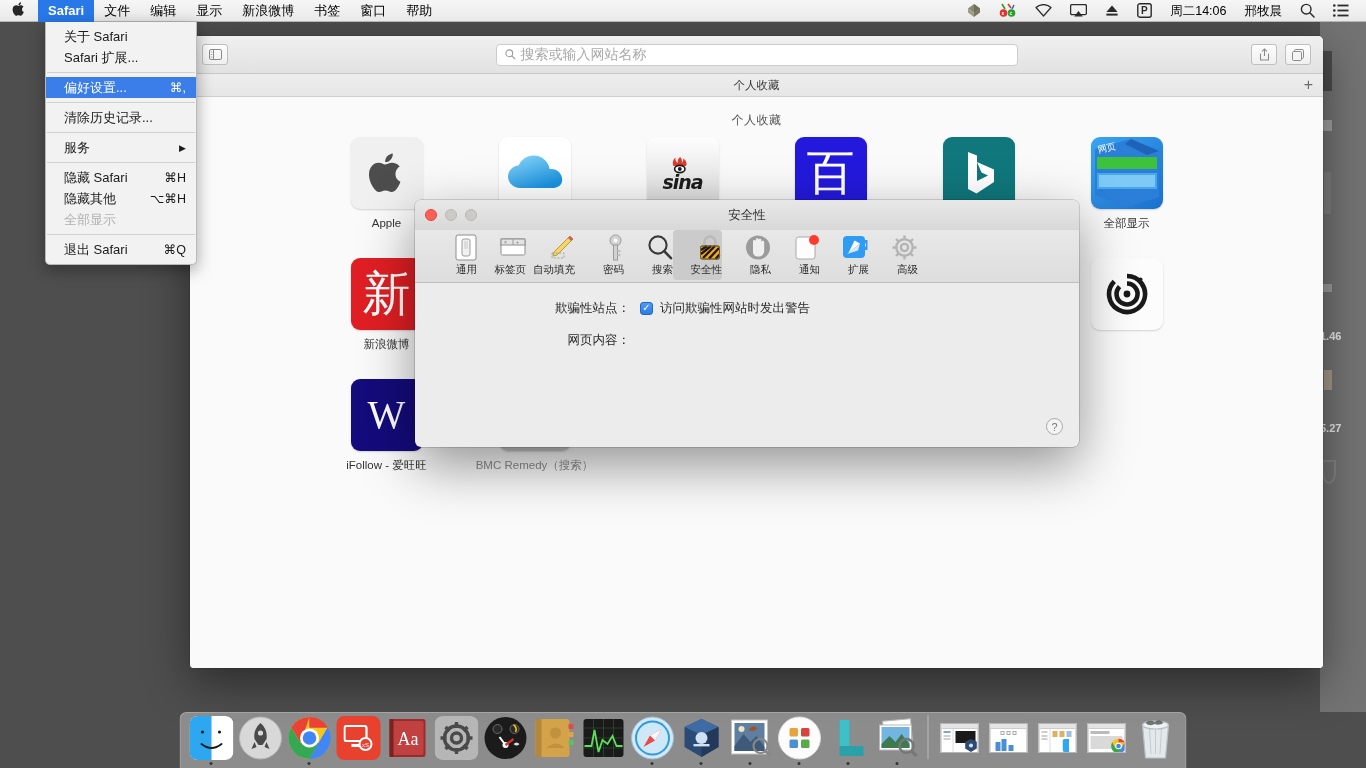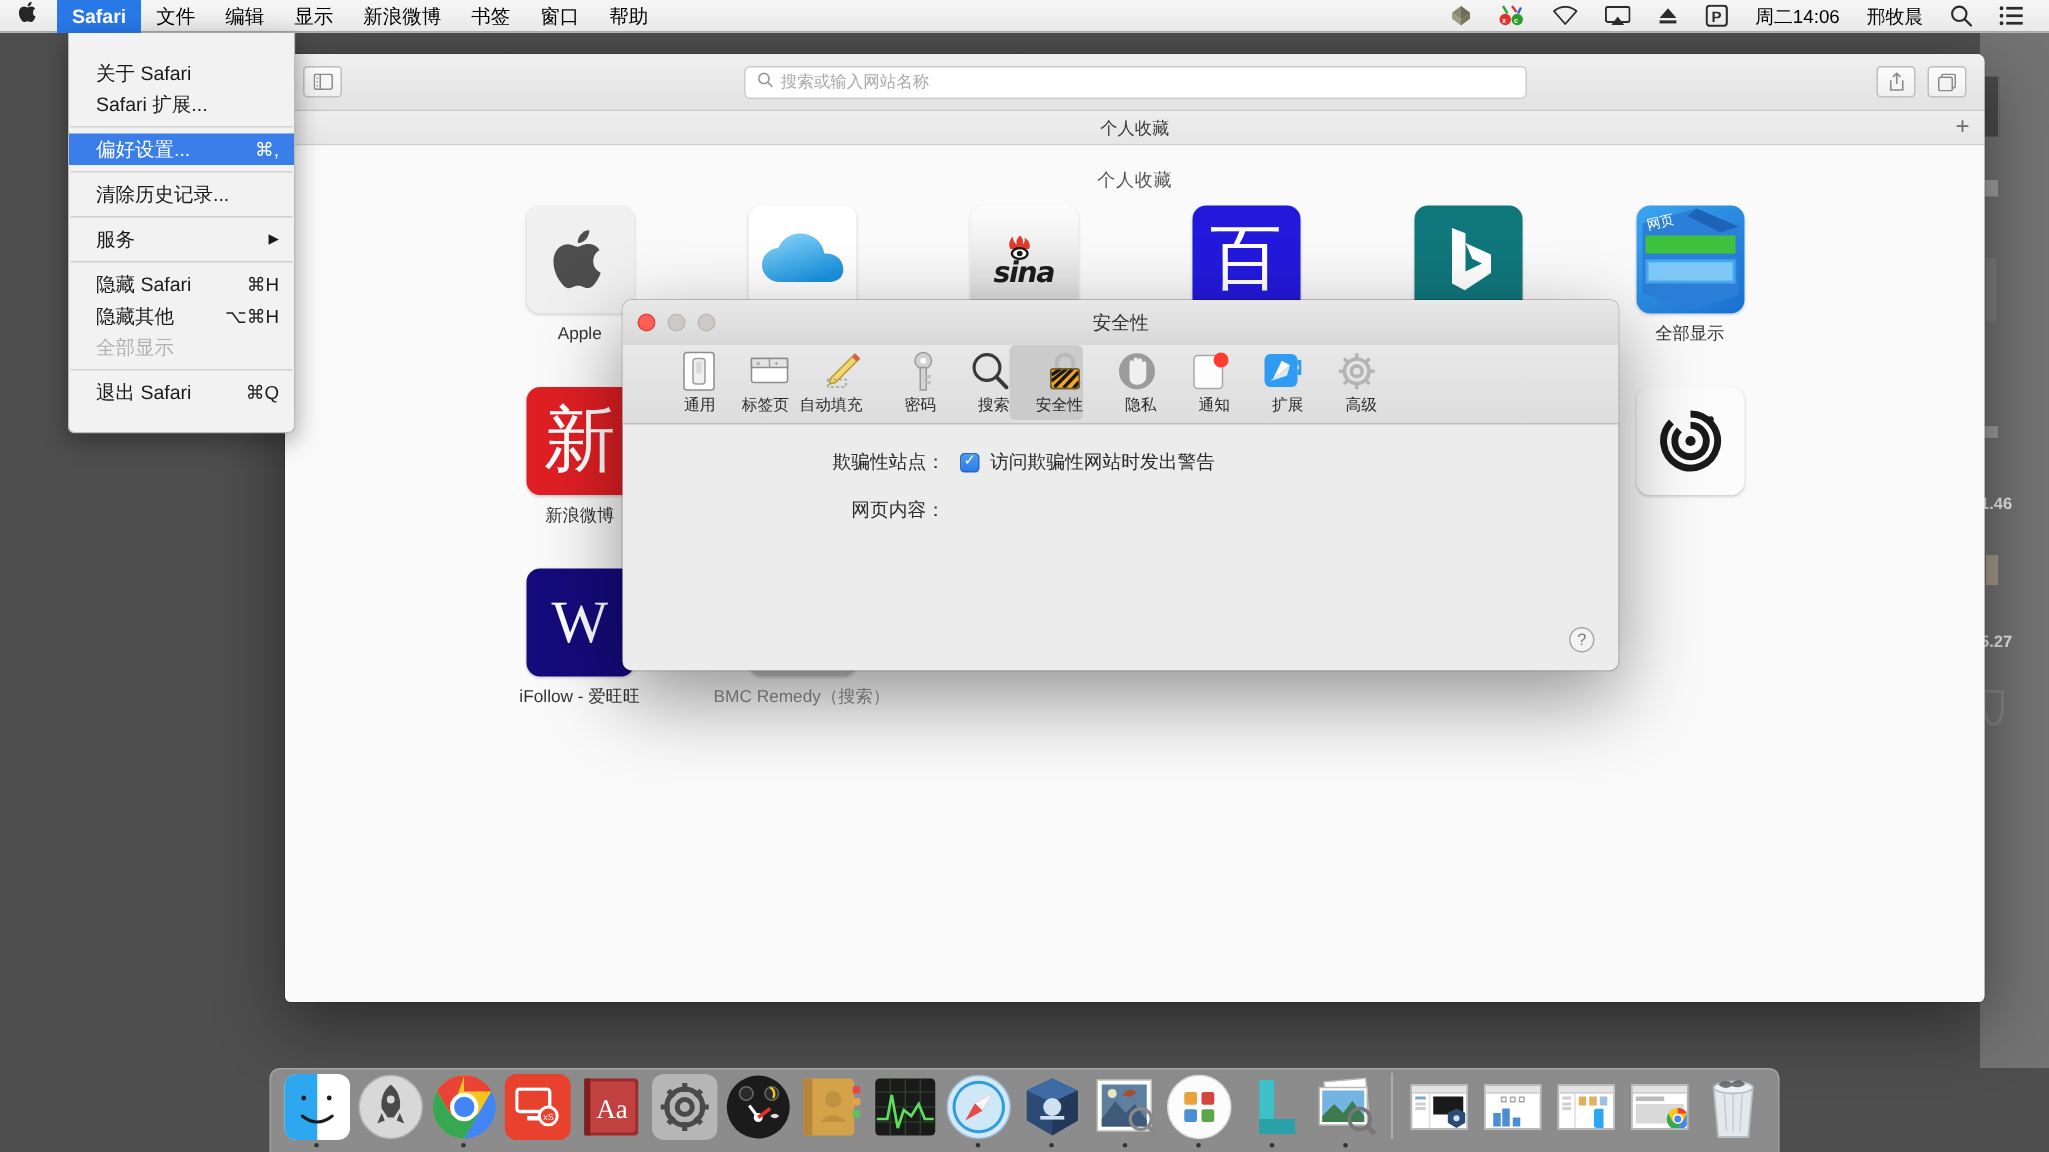--- a/index.html
+++ b/index.html
@@ -36,21 +36,21 @@
   .mb-item.bold { font-weight: bold; }
   .mb-right { margin-left: auto; display: flex; align-items: center; gap: 0px; padding-right: 8px; }
   .mb-status { padding: 0 9px; height: 22px; line-height: 22px; display: flex; align-items: center; font-size: 12.5px; }
 
   
   #safari-menu {
     position: absolute; left: 45px; top: 22px; width: 152px;
     background: #f2f2f2; border: 1px solid #b9b9b9; border-top: none;
     border-radius: 0 0 5px 5px;
     box-shadow: 0 5px 16px rgba(0,0,0,.35);
-    padding: 16px 0; z-index: 600; font-size: 13px;
+    padding: 4px 0; z-index: 600; font-size: 13px;
   }
   .menu-row {
     height: 21px; display: flex; align-items: center;
     padding: 0 10px 0 18px; white-space: nowrap; color: #1a1a1a;
   }
   .menu-row.sel { background: #3b7de9; color: #fff; }
   .menu-row.disabled { color: #b0b0b0; }
   .menu-row .sk { margin-left: auto; padding-left: 14px; font-size: 12.5px; }
   .menu-row .arrow { margin-left: auto; font-size: 9px; }
   .menu-sep { height: 1px; background: #d0d0d0; margin: 4px 1px; }
@@ -71,21 +71,21 @@
     width: 26px; height: 21px; border: 1px solid #bfbfbf; border-radius: 3px;
     background: linear-gradient(to bottom,#fdfdfd,#f0f0f0);
     display: flex; align-items: center; justify-content: center;
   }
   .tb-addr {
     position: absolute; left: 50%; transform: translateX(-50%);
     width: 522px; height: 22px; background: #fff;
     border: 1px solid #cccccc; border-radius: 4px;
     display: flex; align-items: center; padding: 0 8px; gap: 5px;
   }
-  .tb-addr .ph { color: #a9a9a9; font-size: 11px; font-family: Liberation Serif, serif; }
+  .tb-addr .ph { color: #a9a9a9; font-size: 14px; font-family: Liberation Serif, serif; }
   .tb-right { margin-left: auto; display: flex; gap: 8px; }
   #sw-tabbar {
     height: 23px; background: linear-gradient(to bottom,#eeeeee,#e6e6e6);
     border-bottom: 1px solid #cfcfcf;
     display: flex; align-items: center; justify-content: center; position: relative;
     font-size: 11.5px; color: #3a3a3a;
   }
   #sw-tabbar .plus { position: absolute; right: 10px; font-size: 16px; color: #6b6b6b; font-weight: 300; }
   #sw-content { position: relative; height: 571px; background: #fafafa; }
   #fav-title {

